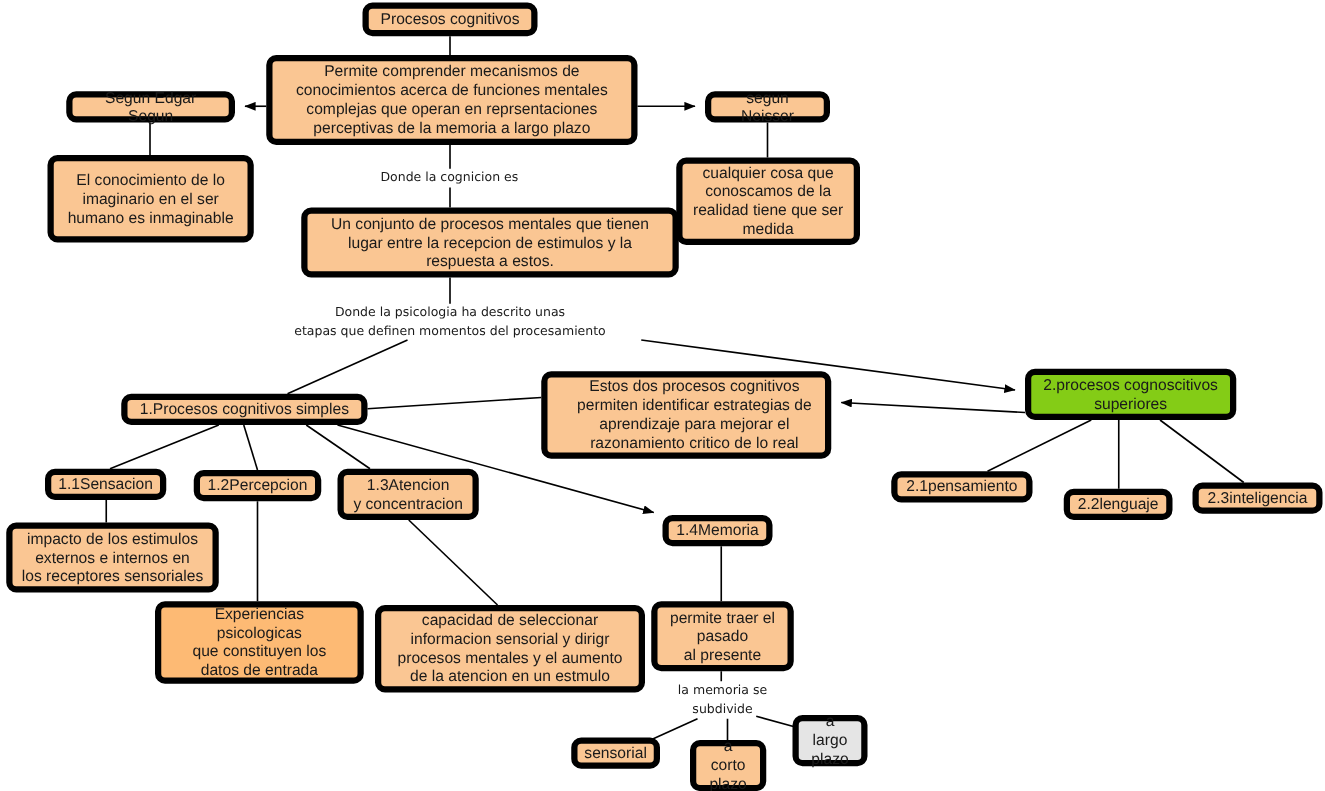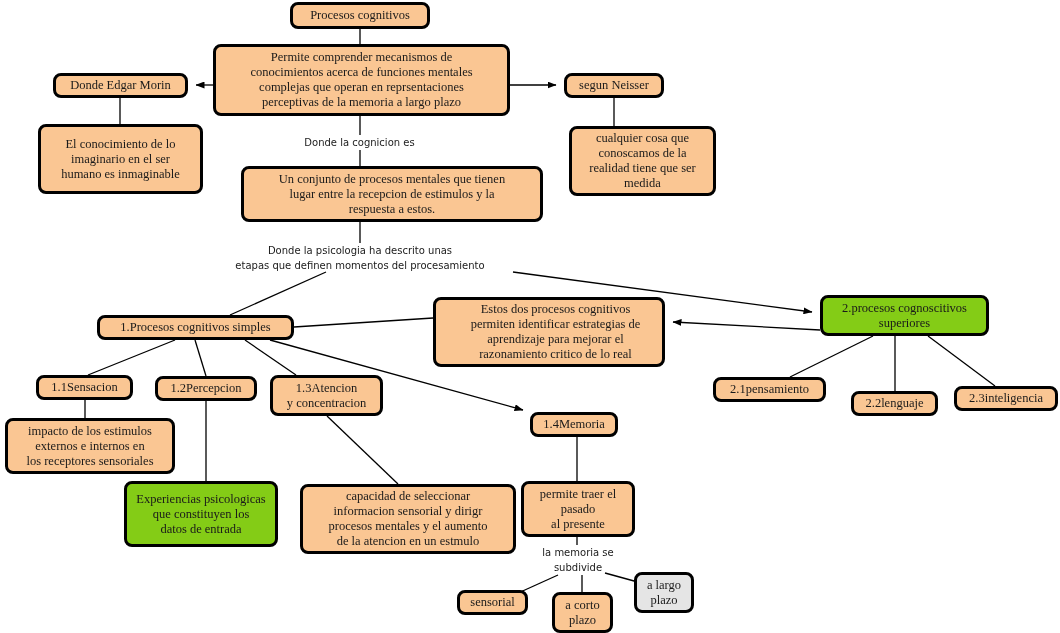--- a/index.html
+++ b/index.html
@@ -23,24 +23,24 @@
     left: 0;
     top: 0;
     width: 1060px;
     height: 633px;
     pointer-events: none;
   }
   .node {
     position: absolute;
     box-sizing: border-box;
     background: #fac693;
-    border: 3px solid #ec4899;
+    border: 5px solid #ec4899;
     border-radius: 8px;
     color: #1a1a1a;
-    font-family: Liberation Serif, serif;
+    font-family: Liberation Sans, sans-serif;
     font-size: 12.5px;
     line-height: 15px;
     text-align: center;
     display: flex;
     align-items: center;
     justify-content: center;
     padding: 3px 7px;
     white-space: pre-line;
     z-index: 2;
   }
@@ -112,26 +112,26 @@
       <line x1="582" y1="575" x2="582" y2="592"></line>
       <line x1="605" y1="573" x2="645" y2="584"></line>
     </g>
   </svg>
 
   <div class="node" style="left: 290px; top: 2px; width: 140px; height: 27px; background: rgb(250, 198, 147); border-color: rgb(0, 0, 0); color: rgb(26, 26, 26);">Procesos cognitivos</div>
   <div class="node" style="left: 213px; top: 44px; width: 297px; height: 72px; background: rgb(250, 198, 147); border-color: rgb(0, 0, 0); color: rgb(26, 26, 26);">Permite comprender mecanismos de
 conocimientos acerca de funciones mentales
 complejas que operan en reprsentaciones
 perceptivas de la memoria a largo plazo</div>
-  <div class="node" style="left: 53px; top: 73px; width: 135px; height: 25px; background: rgb(250, 198, 147); border-color: rgb(0, 0, 0); color: rgb(26, 26, 26);">Donde Edgar Morin</div>
+  <div class="node" style="left: 53px; top: 73px; width: 135px; height: 25px; background: rgb(250, 198, 147); border-color: rgb(0, 0, 0); color: rgb(26, 26, 26);">Segun Edgar Segun</div>
   <div class="node" style="left: 38px; top: 124px; width: 165px; height: 70px; background: rgb(250, 198, 147); border-color: rgb(0, 0, 0); color: rgb(26, 26, 26);">El conocimiento de lo
 imaginario en el ser
 humano es inmaginable</div>
   <div class="node" style="left: 564px; top: 73px; width: 100px; height: 25px; background: rgb(250, 198, 147); border-color: rgb(0, 0, 0); color: rgb(26, 26, 26);">segun Neisser</div>
-  <div class="node" style="left: 541px; top: 126px; width: 147px; height: 70px; background: rgb(250, 198, 147); border-color: rgb(0, 0, 0); color: rgb(26, 26, 26); margin-left: 28px;">cualquier cosa que
+  <div class="node" style="left: 541px; top: 126px; width: 147px; height: 70px; background: rgb(250, 198, 147); border-color: rgb(0, 0, 0); color: rgb(26, 26, 26);">cualquier cosa que
 conoscamos de la
 realidad tiene que ser
 medida</div>
   <div class="node" style="left: 207px; top: 166px; width: 302px; height: 56px; background: rgb(250, 198, 147); border-color: rgb(0, 0, 0); color: rgb(26, 26, 26); margin-left: 34px;">Un conjunto de procesos mentales que tienen
 lugar entre la recepcion de estimulos y la
 respuesta a estos.</div>
   <div class="node" style="left: 97px; top: 315px; width: 197px; height: 25px; background: rgb(250, 198, 147); border-color: rgb(0, 0, 0); color: rgb(26, 26, 26);">1.Procesos cognitivos simples</div>
   <div class="node" style="left: 433px; top: 297px; width: 232px; height: 70px; background: rgb(250, 198, 147); border-color: rgb(0, 0, 0); color: rgb(26, 26, 26); padding-left: 20px;">Estos dos procesos cognitivos
 permiten identificar estrategias de
 aprendizaje para mejorar el
@@ -142,21 +142,21 @@
   <div class="node" style="left: 155px; top: 376px; width: 102px; height: 25px; background: rgb(250, 198, 147); border-color: rgb(0, 0, 0); color: rgb(26, 26, 26);">1.2Percepcion</div>
   <div class="node" style="left: 270px; top: 375px; width: 113px; height: 41px; background: rgb(250, 198, 147); border-color: rgb(0, 0, 0); color: rgb(26, 26, 26);">1.3Atencion
 y concentracion</div>
   <div class="node" style="left: 530px; top: 412px; width: 88px; height: 25px; background: rgb(250, 198, 147); border-color: rgb(0, 0, 0); color: rgb(26, 26, 26);">1.4Memoria</div>
   <div class="node" style="left: 713px; top: 377px; width: 113px; height: 25px; background: rgb(250, 198, 147); border-color: rgb(0, 0, 0); color: rgb(26, 26, 26);">2.1pensamiento</div>
   <div class="node" style="left: 851px; top: 391px; width: 87px; height: 25px; background: rgb(250, 198, 147); border-color: rgb(0, 0, 0); color: rgb(26, 26, 26);">2.2lenguaje</div>
   <div class="node" style="left: 954px; top: 386px; width: 104px; height: 25px; background: rgb(250, 198, 147); border-color: rgb(0, 0, 0); color: rgb(26, 26, 26);">2.3inteligencia</div>
   <div class="node" style="left: 5px; top: 418px; width: 170px; height: 56px; background: rgb(250, 198, 147); border-color: rgb(0, 0, 0); color: rgb(26, 26, 26);">impacto de los estimulos
 externos e internos en
 los receptores sensoriales</div>
-  <div class="node" style="left: 124px; top: 481px; width: 154px; height: 66px; background: #84cc16; border-color: rgb(0, 0, 0); color: rgb(26, 26, 26);">Experiencias psicologicas
+  <div class="node" style="left: 124px; top: 481px; width: 167px; height: 66px; background: #fdba74; border-color: rgb(0, 0, 0); color: rgb(26, 26, 26);">Experiencias psicologicas
 que constituyen los
 datos de entrada</div>
   <div class="node" style="left: 300px; top: 484px; width: 216px; height: 70px; background: rgb(250, 198, 147); border-color: rgb(0, 0, 0); color: rgb(26, 26, 26);">capacidad de seleccionar
 informacion sensorial y dirigr
 procesos mentales y el aumento
 de la atencion en un estmulo</div>
   <div class="node" style="left: 521px; top: 481px; width: 114px; height: 56px; background: rgb(250, 198, 147); border-color: rgb(0, 0, 0); color: rgb(26, 26, 26);">permite traer el
 pasado
 al presente</div>
   <div class="node" style="left: 457px; top: 590px; width: 71px; height: 25px; background: rgb(250, 198, 147); border-color: rgb(0, 0, 0); color: rgb(26, 26, 26);">sensorial</div>

